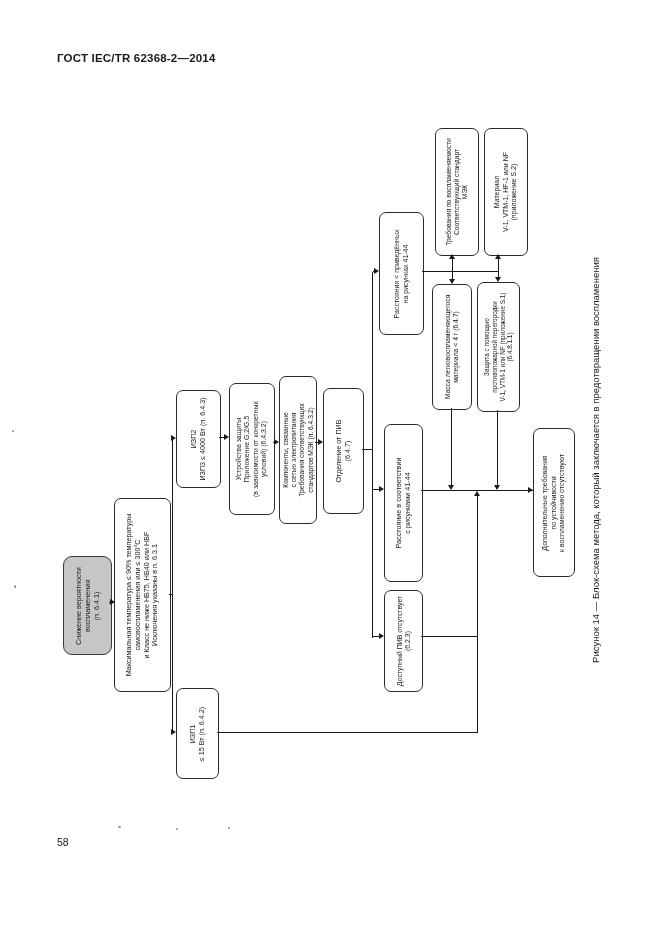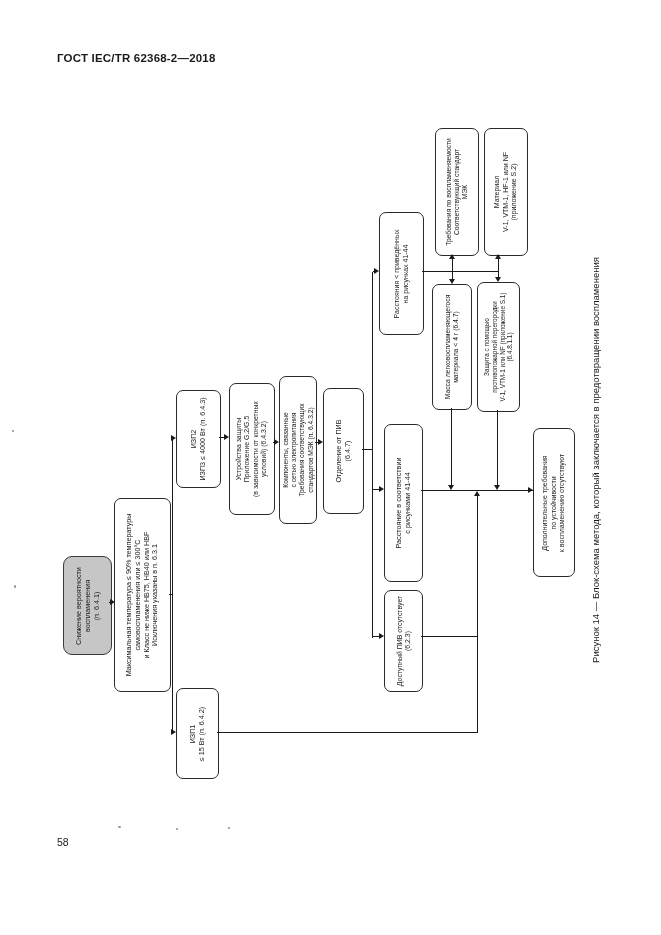--- a/index.html
+++ b/index.html
@@ -24,21 +24,21 @@
   .aR{border-top:3px solid transparent;border-bottom:3px solid transparent;border-left:5px solid #1a1a1a;}
   .aU{border-left:3px solid transparent;border-right:3px solid transparent;border-bottom:5px solid #1a1a1a;}
   .aD{border-left:3px solid transparent;border-right:3px solid transparent;border-top:5px solid #1a1a1a;}
   .speck{position:absolute;background:#8d8d8d;border-radius:50%;}
 </style>
 </head>
 <body>
 
 <div id="page">
 
-  <div class="hdr">ГОСТ IEC/TR 62368-2—2018</div>
+  <div class="hdr">ГОСТ IEC/TR 62368-2—2014</div>
   <div class="pgnum">58</div>
 
   <div class="box start" style="left:63px;top:556px;width:47px;height:97px;">
     <div class="rt" style="width:91px;">Снижение вероятности
 воспламенения
 (п. 6.4.1)</div>
   </div>
 
   <div class="box" style="left:114px;top:498px;width:55px;height:192px;">
     <div class="rt" style="width:186px;">Максимальная температура ≤ 90% температуры

